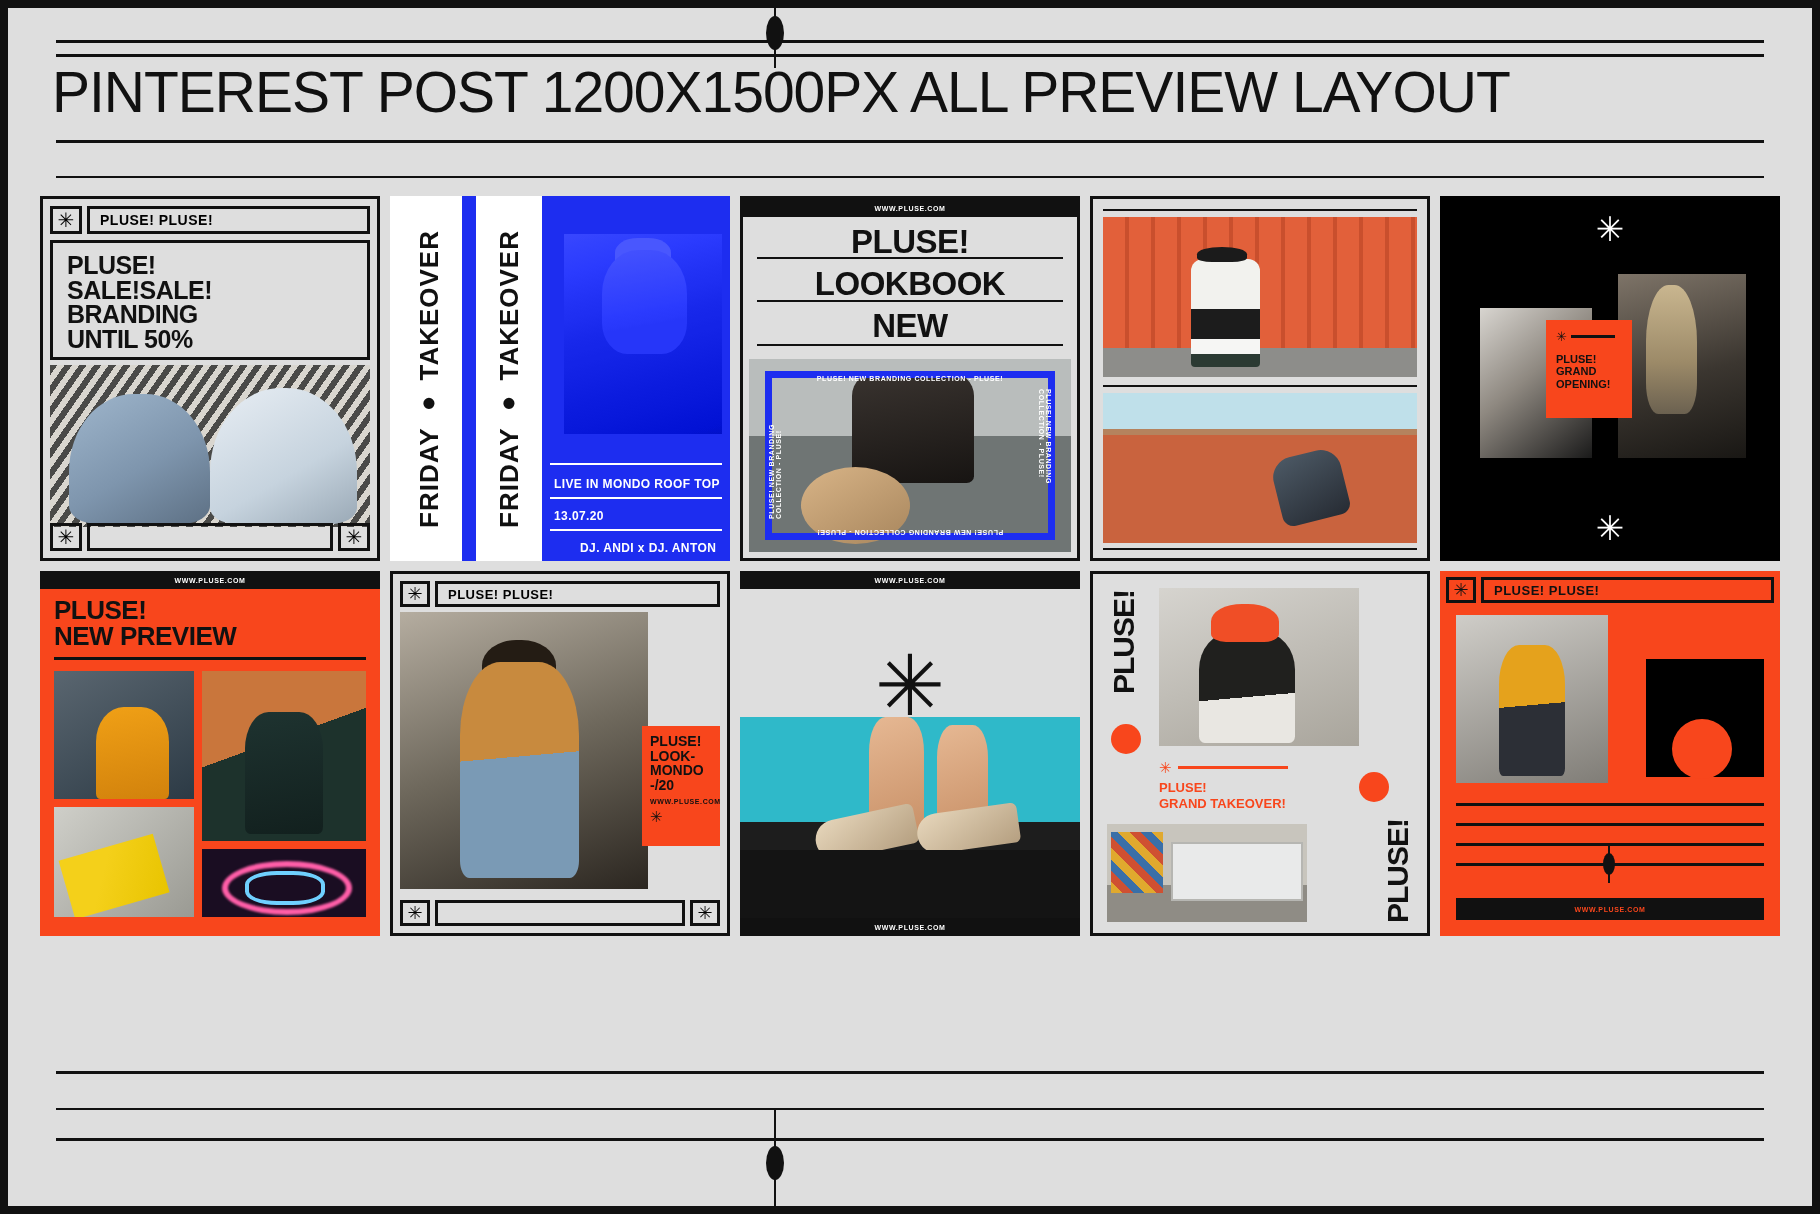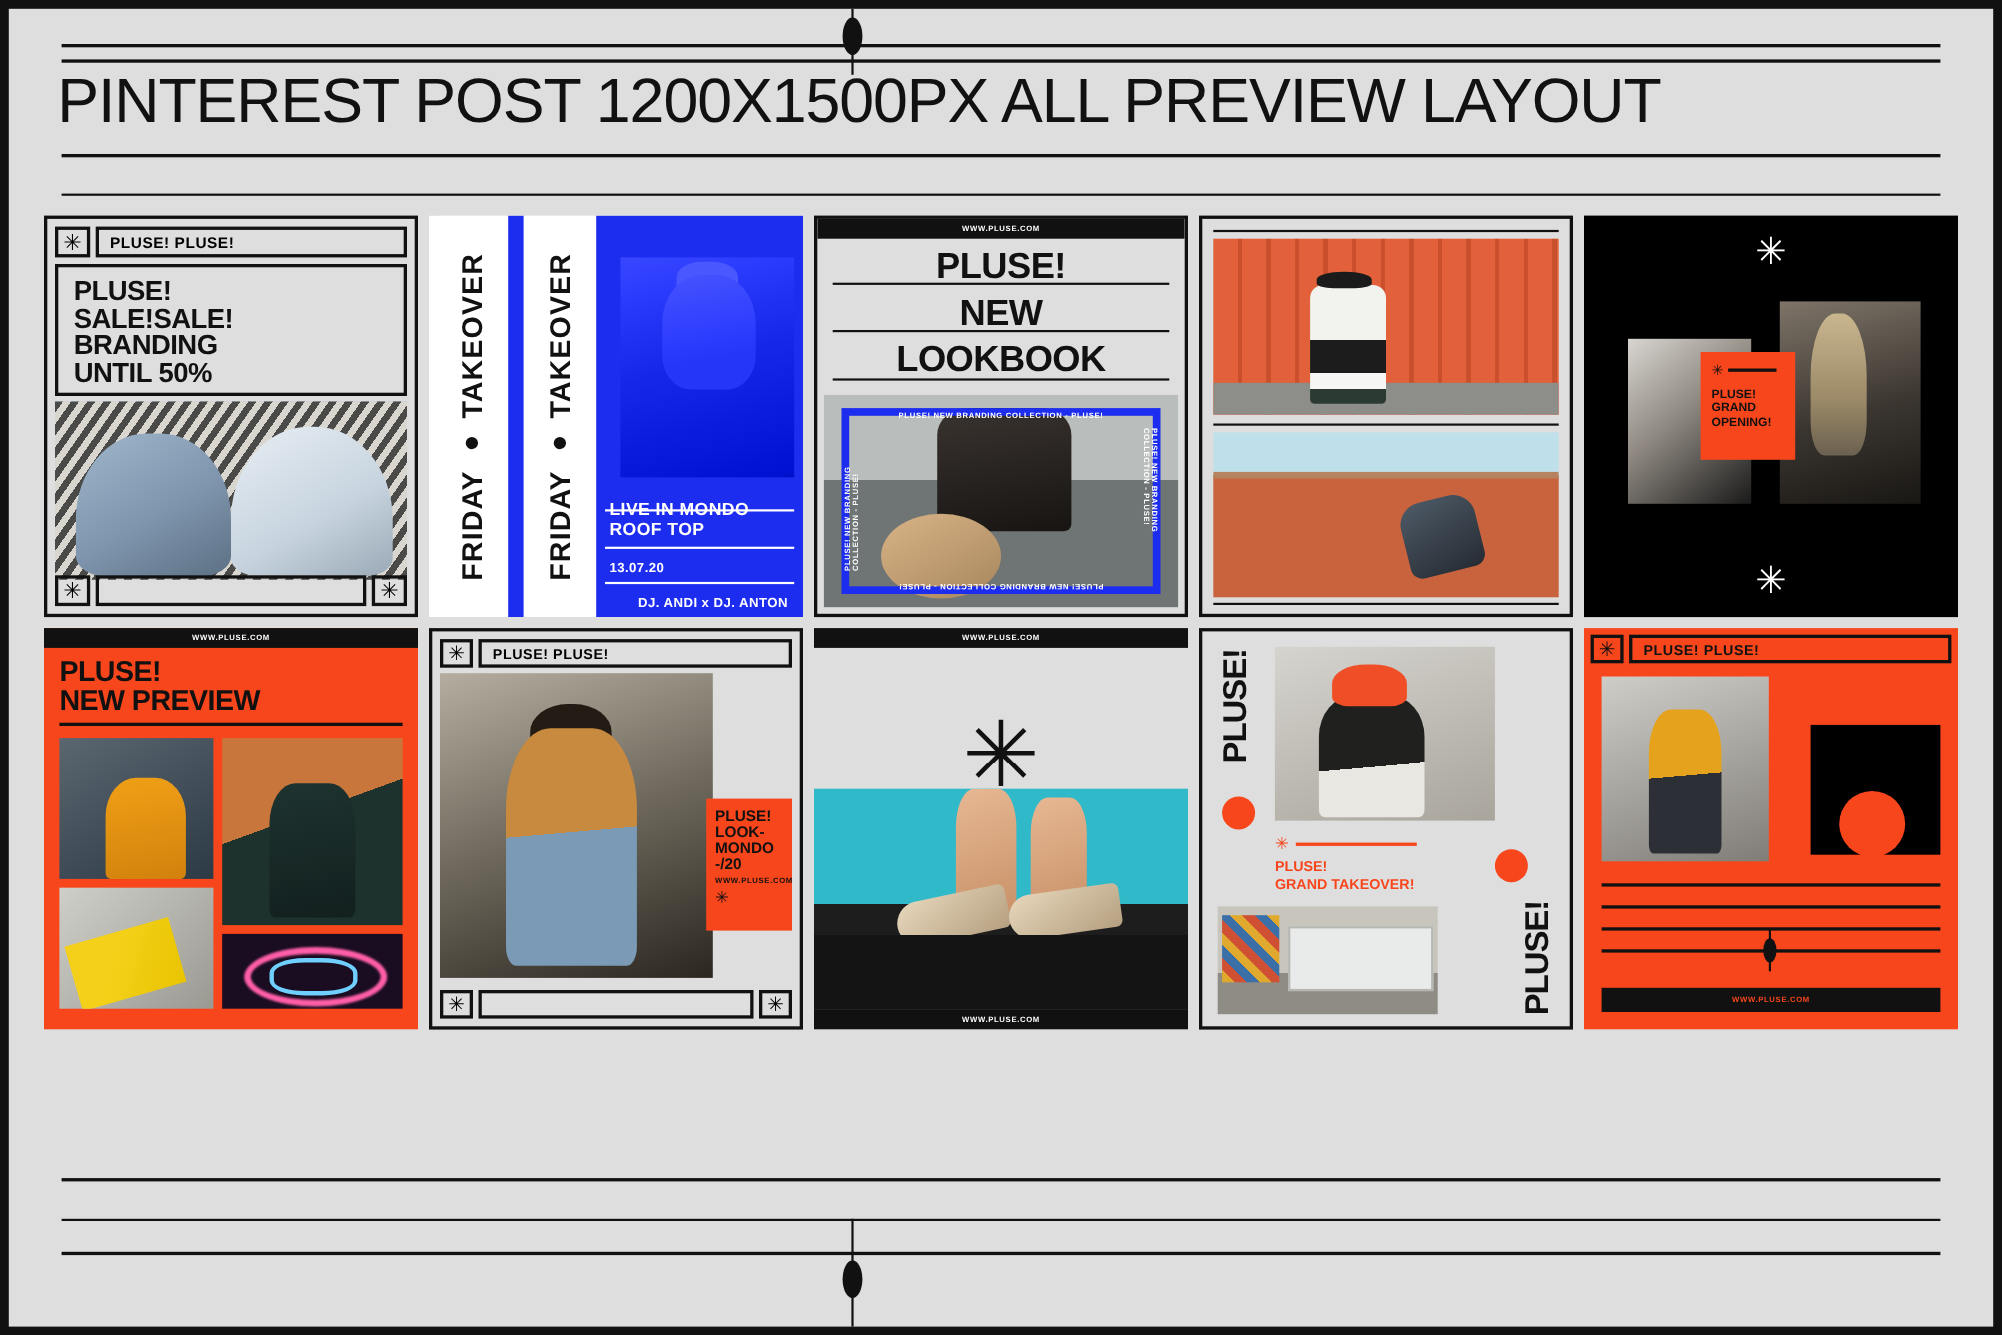--- a/index.html
+++ b/index.html
@@ -159,36 +159,36 @@
         <div style="position:absolute;left:8px;top:0;bottom:0;width:62px;background:#fff;display:flex;align-items:center;justify-content:center;">
           <div class="vtext" style="transform:rotate(180deg);font-size:26px;font-weight:bold;letter-spacing:1px;color:#111;white-space:nowrap;">FRIDAY ● TAKEOVER</div>
         </div>
         <div style="position:absolute;left:72px;top:0;bottom:0;width:14px;background:#1d2df0;"></div>
         <div style="position:absolute;left:88px;top:0;bottom:0;width:62px;background:#fff;display:flex;align-items:center;justify-content:center;">
           <div class="vtext" style="transform:rotate(180deg);font-size:26px;font-weight:bold;letter-spacing:1px;color:#111;white-space:nowrap;">FRIDAY ● TAKEOVER</div>
         </div>
         <div style="position:absolute;left:152px;top:0;right:0;bottom:0;background:#1d2df0;">
           <div class="ph ph-dj" style="position:absolute;left:22px;top:38px;right:8px;height:200px;overflow:hidden;mix-blend-mode:luminosity;opacity:.95;"></div>
           <div style="position:absolute;left:8px;bottom:96px;right:8px;height:2px;background:#fff;"></div>
-          <div style="position:absolute;left:12px;bottom:70px;font-size:16px;font-weight:bold;color:#fff;letter-spacing:.4px;">LIVE IN MONDO ROOF TOP</div>
+          <div style="position:absolute;left:12px;bottom:70px;font-size:12px;font-weight:bold;color:#fff;letter-spacing:.4px;">LIVE IN MONDO ROOF TOP</div>
           <div style="position:absolute;left:8px;bottom:62px;right:8px;height:2px;background:#fff;"></div>
           <div style="position:absolute;left:12px;bottom:38px;font-size:12px;font-weight:bold;color:#fff;letter-spacing:.4px;">13.07.20</div>
           <div style="position:absolute;left:8px;bottom:30px;right:8px;height:2px;background:#fff;"></div>
           <div style="position:absolute;left:12px;bottom:6px;font-size:12px;font-weight:bold;color:#fff;letter-spacing:.4px;padding-left:26px;">DJ. ANDI x DJ. ANTON</div>
         </div>
       </div>
 
       <div class="card">
         <div class="bar-black" style="position:absolute;left:0;top:0;right:0;height:18px;display:flex;align-items:center;justify-content:center;">
           <span class="tiny">WWW.PLUSE.COM</span>
         </div>
         <div style="position:absolute;left:0;right:0;top:22px;text-align:center;font-size:33px;font-weight:bold;line-height:1.28;color:#111;letter-spacing:-.5px;">
           <div>PLUSE!</div>
+          <div>LOOKBOOK</div>
           <div>NEW</div>
-          <div>LOOKBOOK</div>
         </div>
         <div style="position:absolute;left:14px;right:14px;top:58px;height:2px;background:#111;"></div>
         <div style="position:absolute;left:14px;right:14px;top:101px;height:2px;background:#111;"></div>
         <div style="position:absolute;left:14px;right:14px;top:145px;height:2px;background:#111;"></div>
 
         <div class="ph ph-concrete" style="position:absolute;left:6px;top:160px;right:6px;bottom:6px;overflow:hidden;">
           <div style="position:absolute;left:32%;top:6%;width:38%;height:58%;background:linear-gradient(170deg,#3a3430,#171412);border-radius:22% 22% 6% 6%;"></div>
           <div style="position:absolute;left:16%;bottom:4%;width:34%;height:40%;background:linear-gradient(150deg,#d8b487,#a8865d);border-radius:50%;"></div>
         </div>
         <div style="position:absolute;left:22px;top:172px;right:22px;bottom:18px;border:7px solid #1d2df0;box-sizing:border-box;pointer-events:none;"></div>

